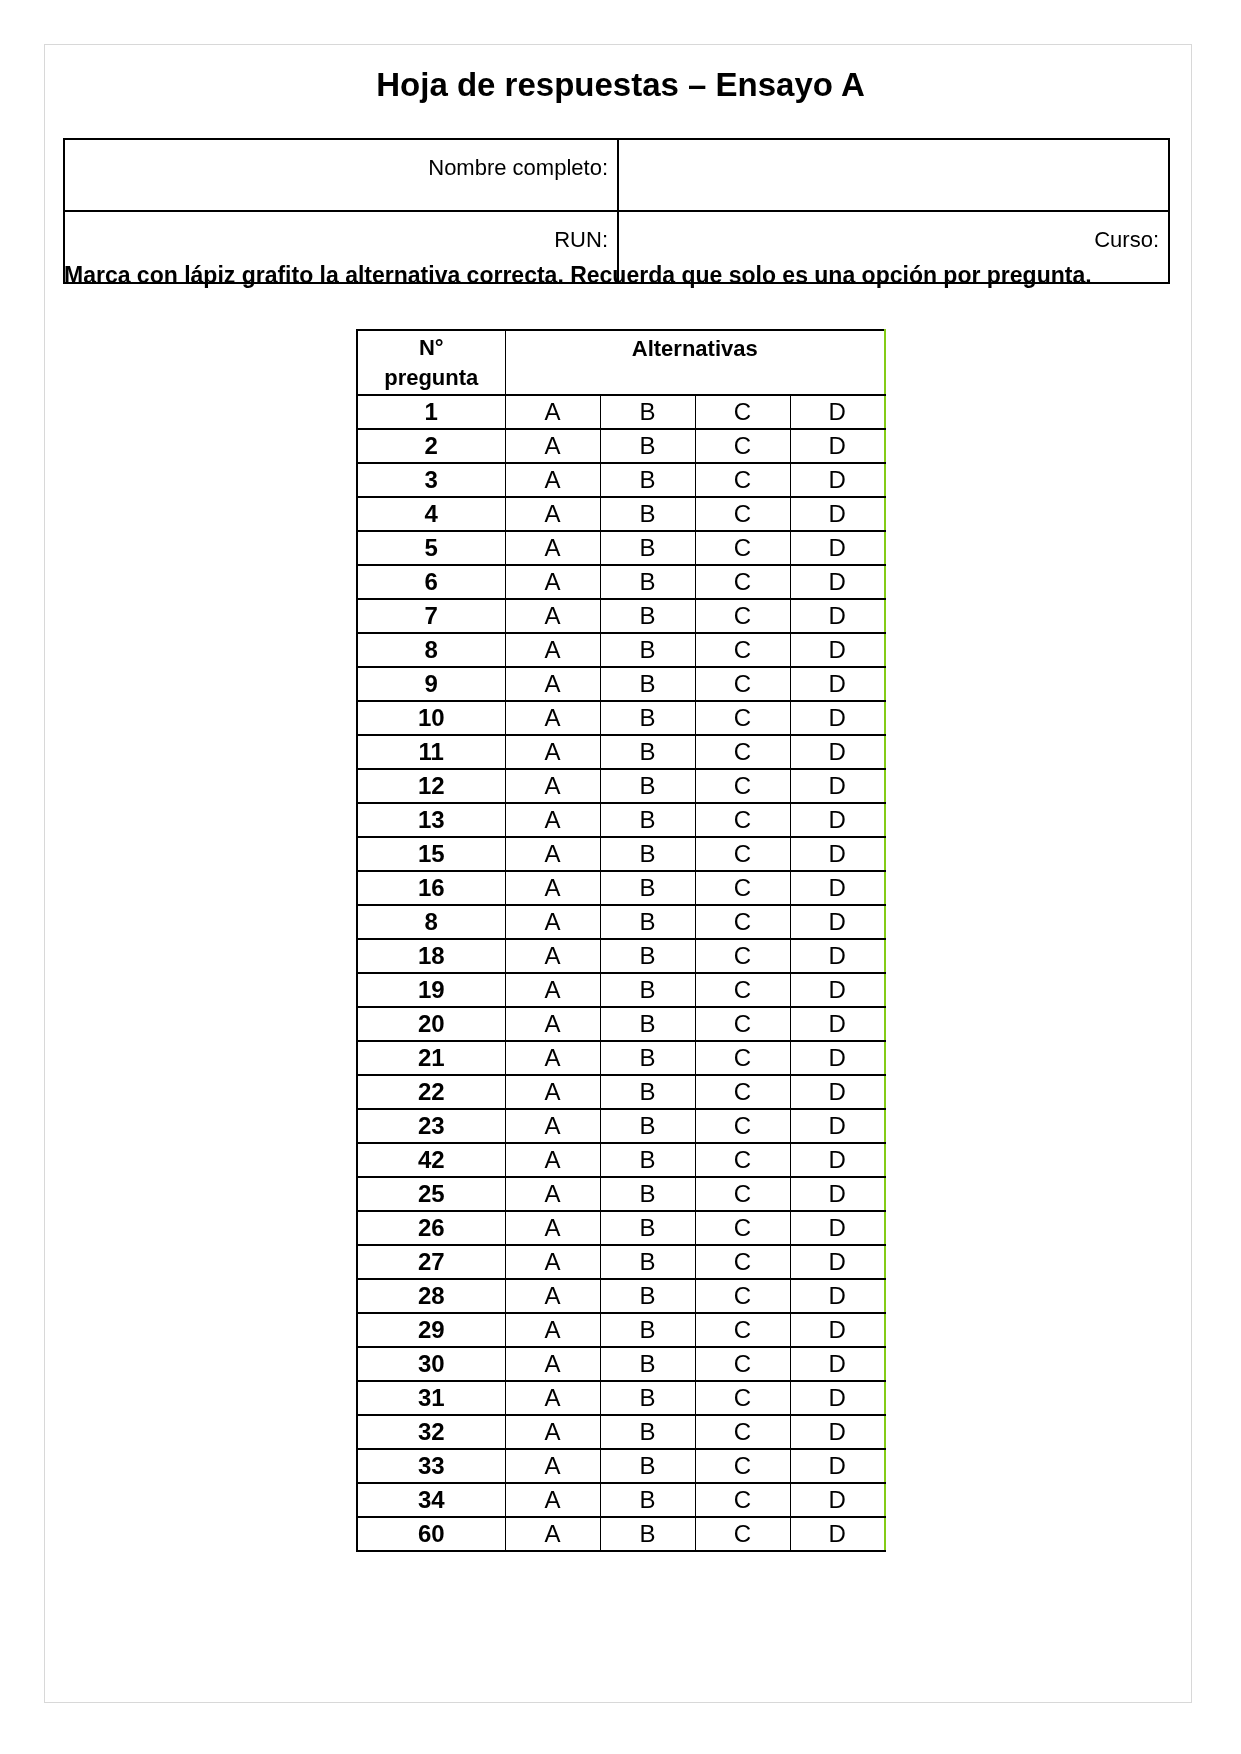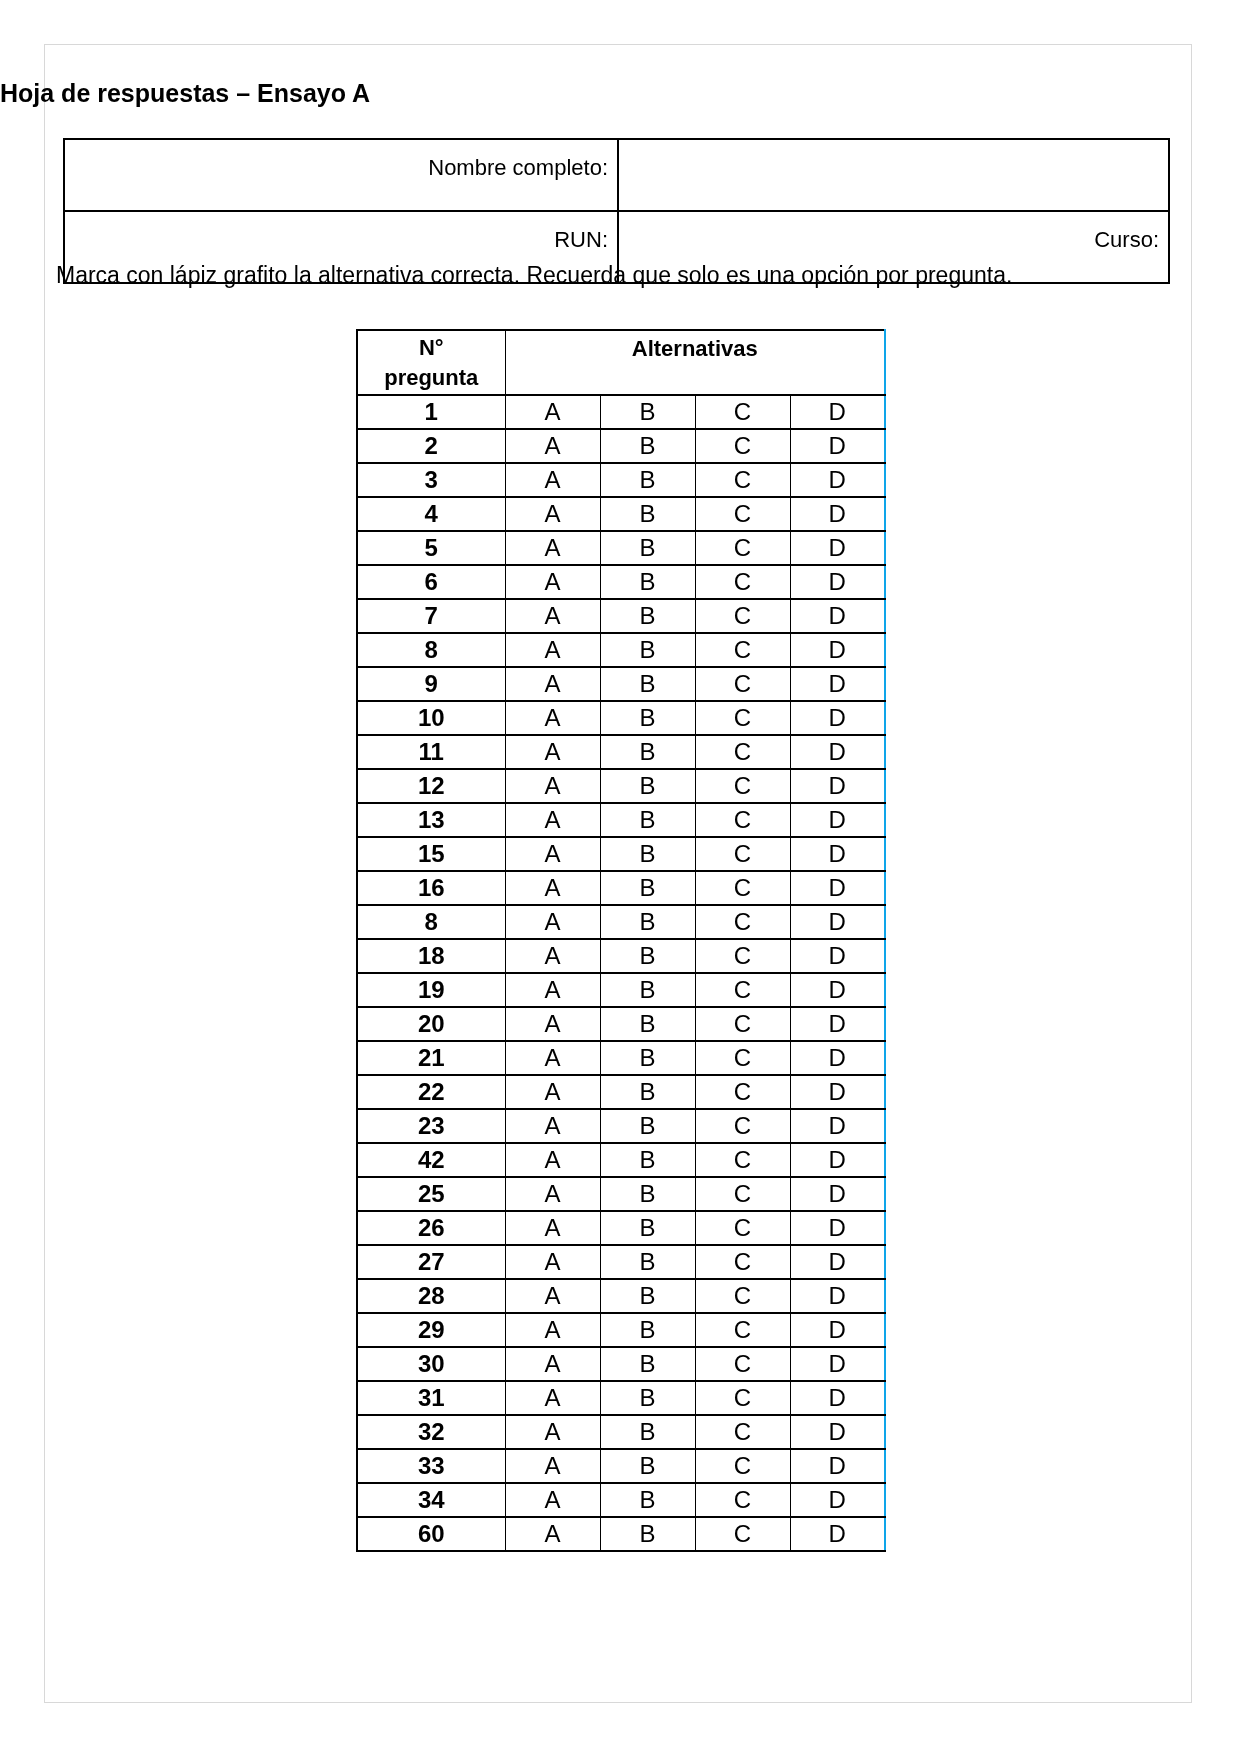--- a/index.html
+++ b/index.html
@@ -16,64 +16,64 @@
     position: absolute;
     left: 44px; top: 44px;
     width: 1146px; height: 1657px;
     border: 1px solid #d8d8d8;
     pointer-events: none;
   }
   .title {
     position: absolute;
     top: 66px; left: 0;
     width: 100%;
-    font-size: 25px;
+    text-align: center;
+    font-size: 33px;
     font-weight: 700;
-    margin-top: 13px;
   }
   .info-table {
     position: absolute;
     top: 138px; left: 63px;
     width: 1105px;
     border-collapse: collapse;
     table-layout: fixed;
   }
   .info-table td {
     border: 2px solid #000000;
     height: 40px;
     vertical-align: top;
     padding: 15px 9px;
     font-size: 22px;
     font-weight: 400;
     overflow: hidden;
     text-align: right;
   }
   .instruction {
     position: absolute;
-    top: 262px; left: 56px;
+    top: 262px; left: 64px;
     width: 1080px;
     font-size: 23px;
-    font-weight: 400;
+    font-weight: 700;
   }
   .answer-table {
     position: absolute;
     top: 329px; left: 356px;
     border-collapse: collapse;
     table-layout: fixed;
     text-align: center;
   }
   .answer-table th, .answer-table td {
     border-top: 2px solid #000000;
     border-bottom: 2px solid #000000;
     border-left: 1px solid #000000;
     border-right: 1px solid #000000;
     padding: 0;
   }
   .answer-table th:first-child, .answer-table td:first-child { border-left: 2px solid #000000; }
-  .answer-table th:last-child,  .answer-table td:last-child  { border-right: 2px solid #0ea5e9; }
+  .answer-table th:last-child,  .answer-table td:last-child  { border-right: 2px solid #84cc16; }
   .answer-table th.qhead {
     height: 63px;
     font-size: 22px;
     font-weight: 700;
     vertical-align: middle;
     line-height: 30px;
   }
   .answer-table th.althead {
     font-size: 22px;
     font-weight: 700;

